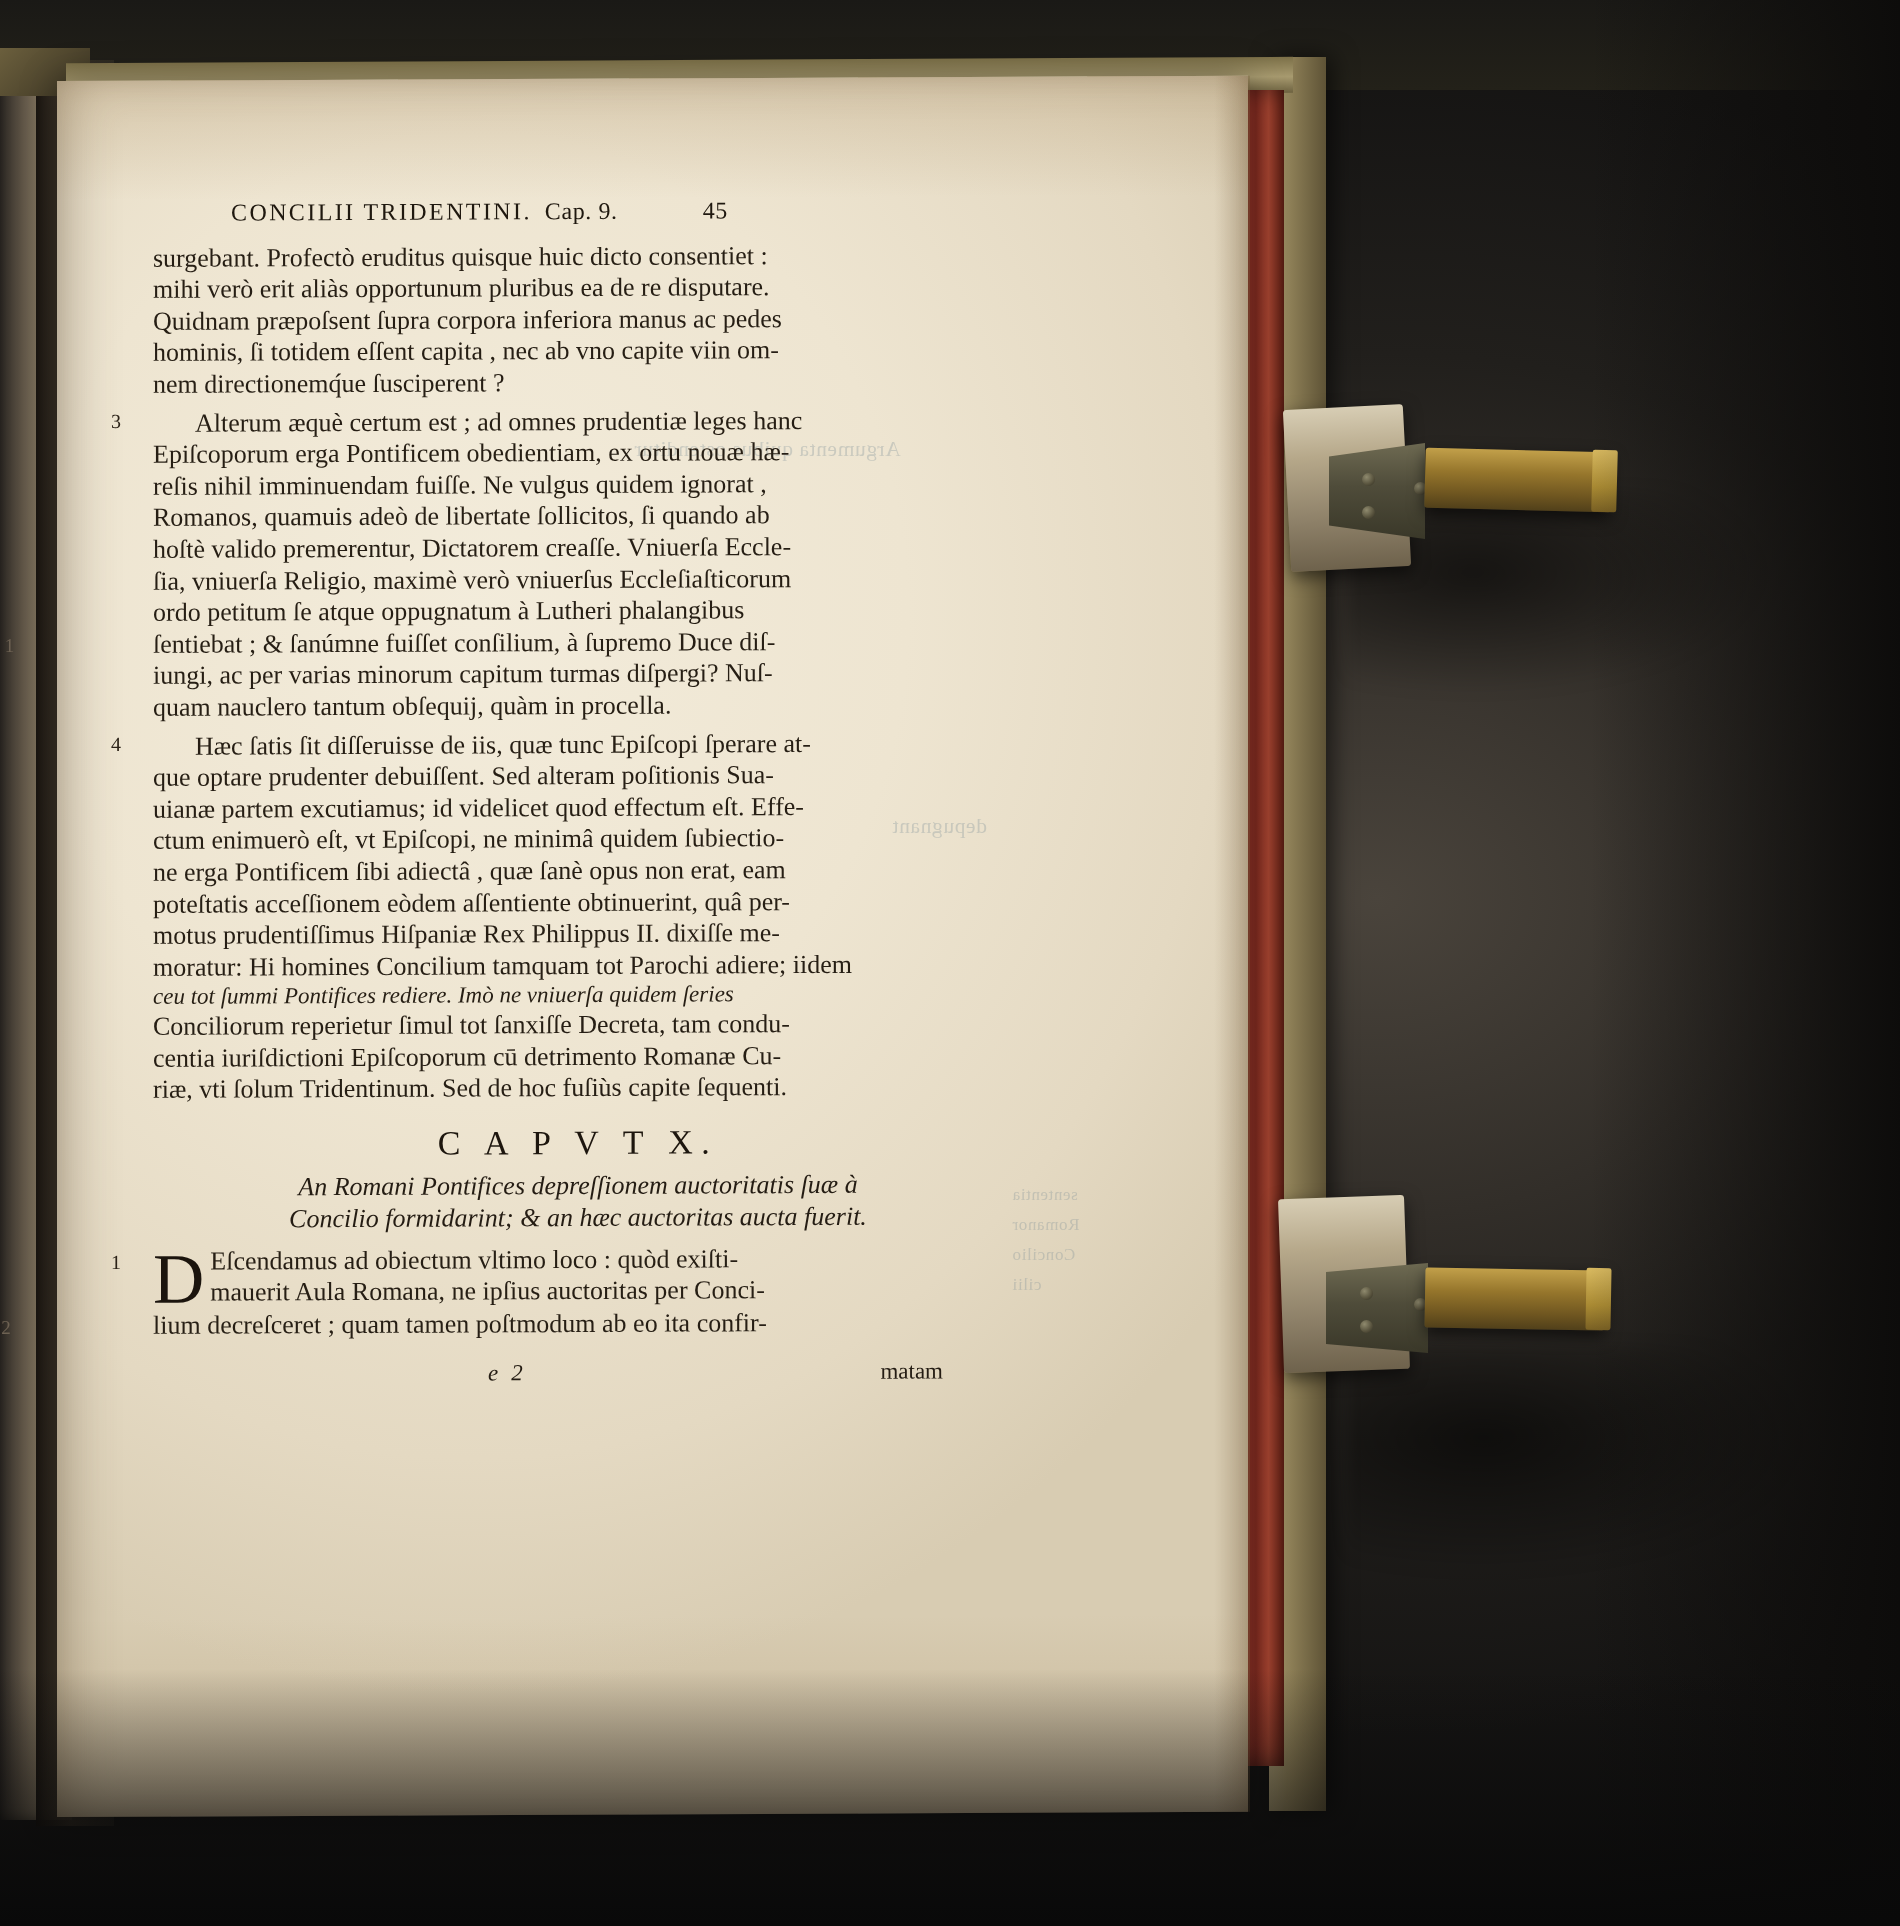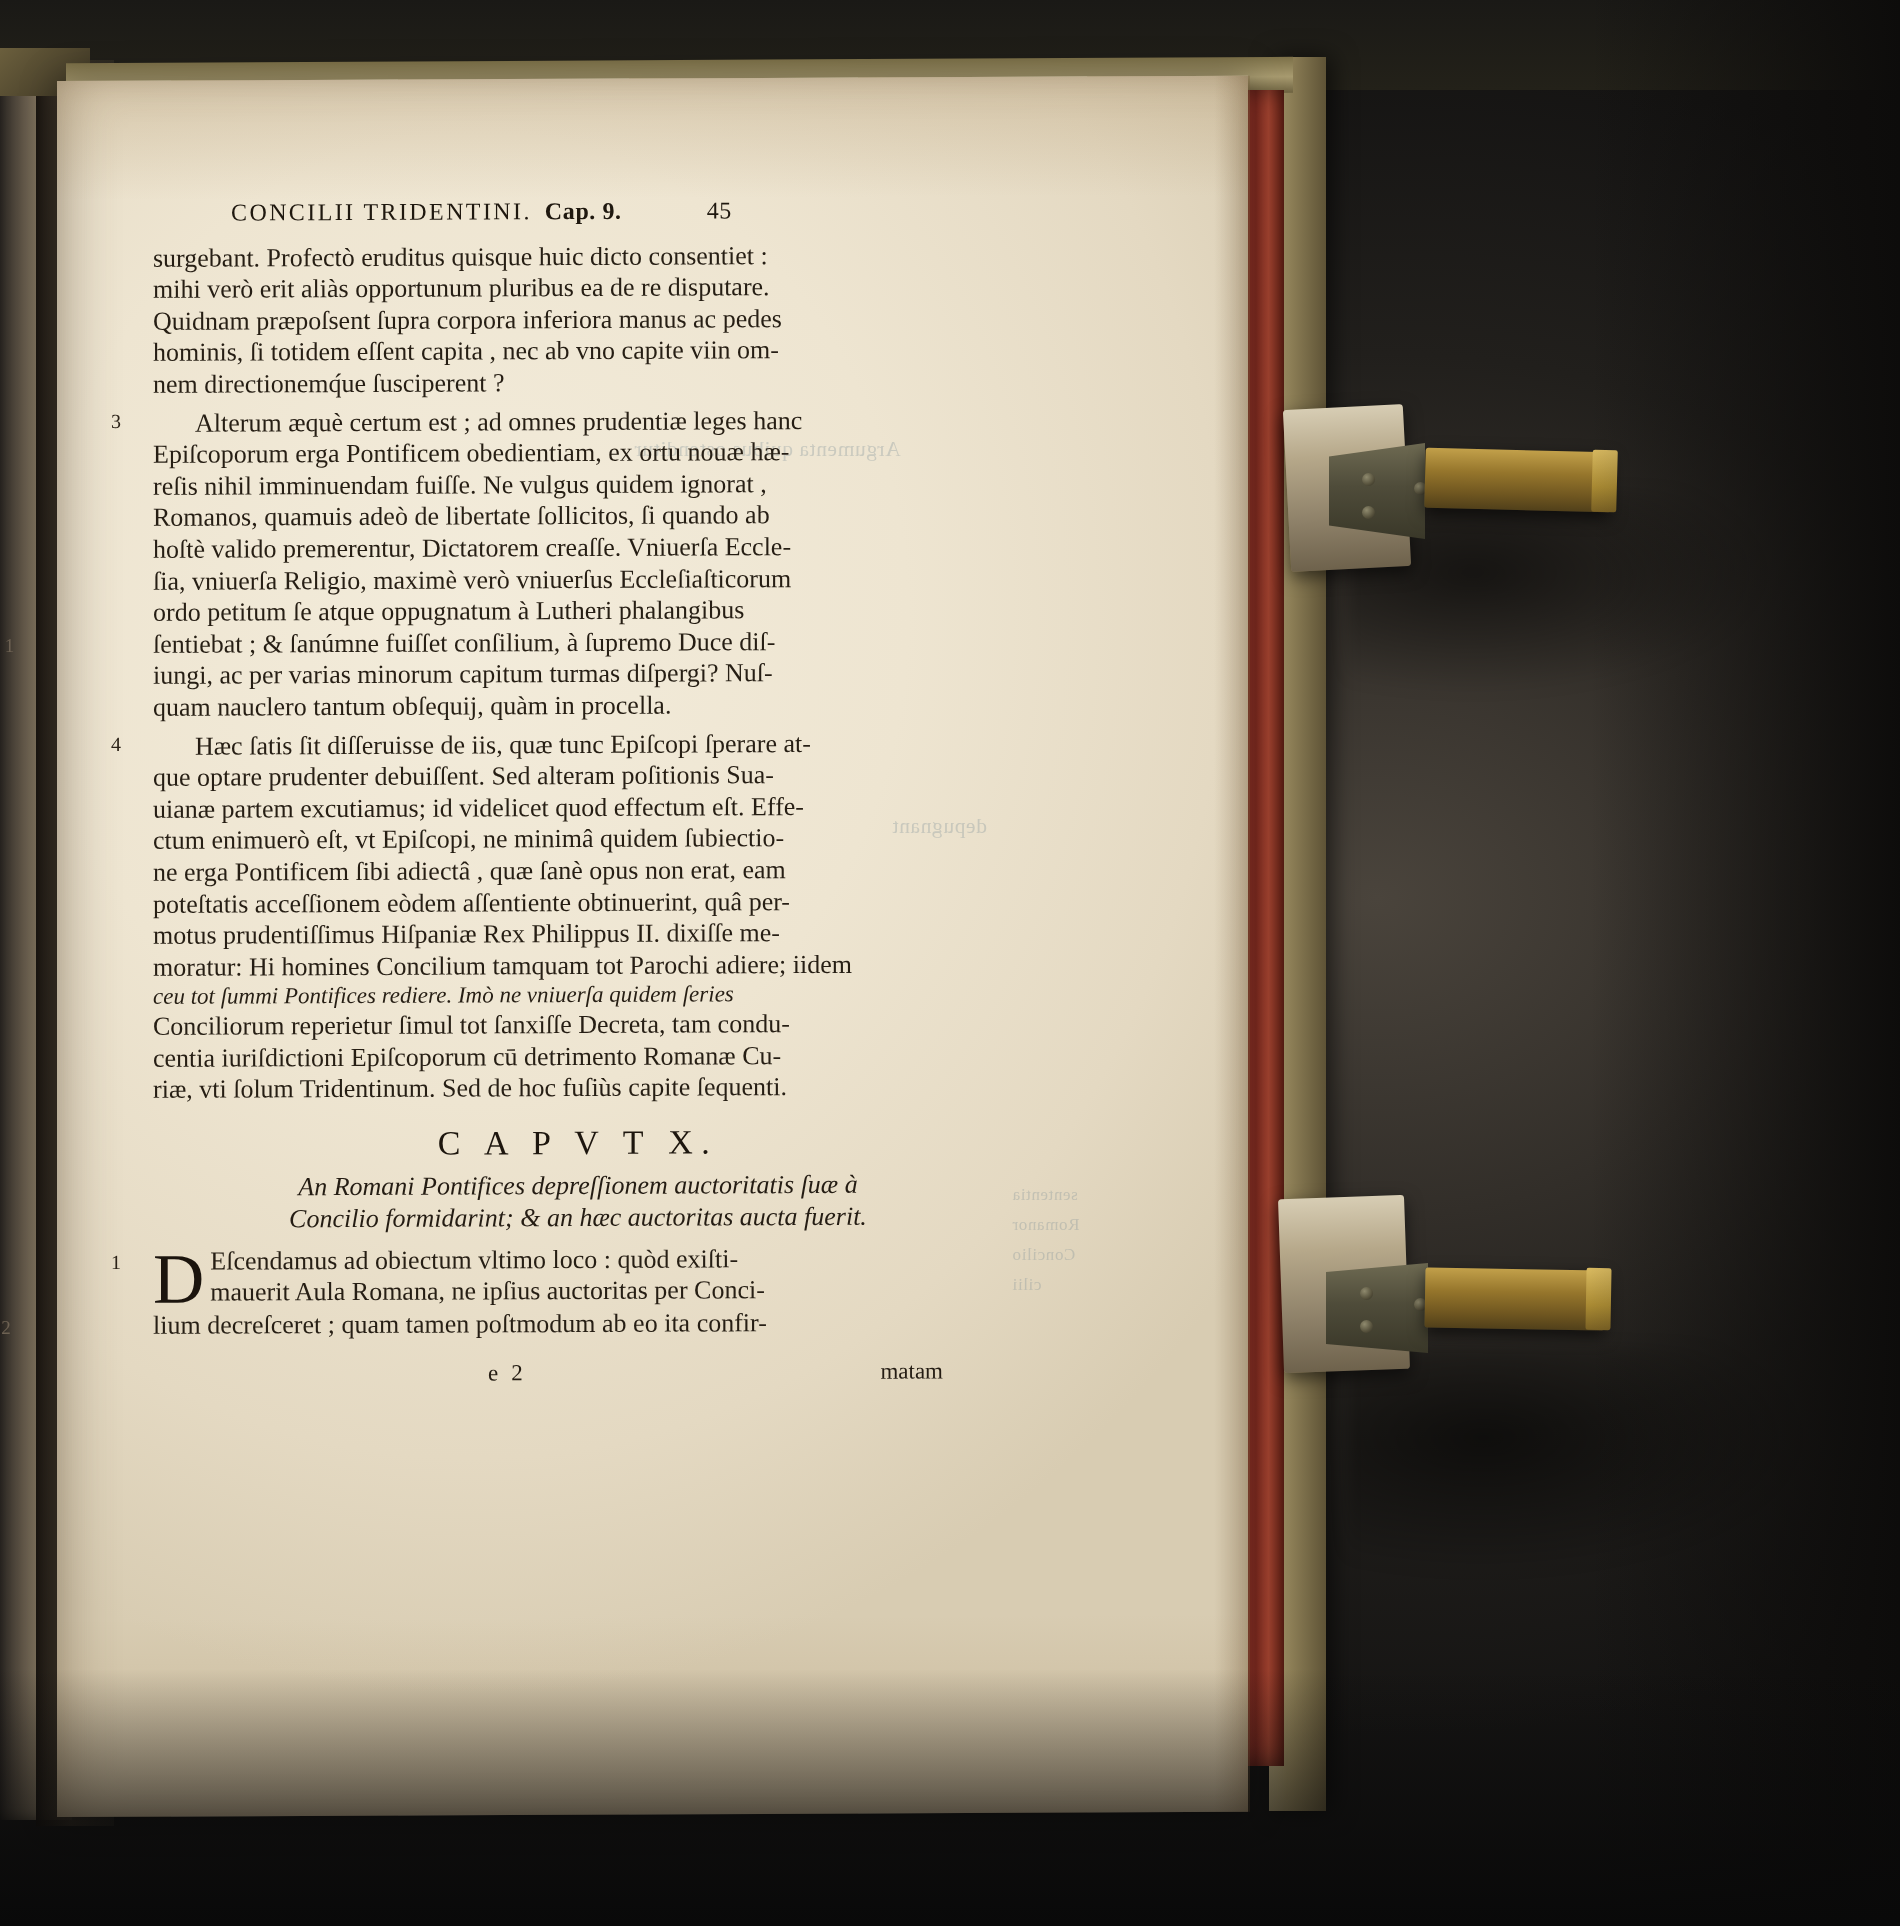--- a/index.html
+++ b/index.html
@@ -161,21 +161,21 @@
     margin-left: 78px;
     margin-bottom: 15.6px;
     letter-spacing: 1.5px;
     font-size: 24px;
     color: #1f180f;
   }
   .running-head .rh-title {
     font-variant: small-caps;
     letter-spacing: 2.4px;
   }
-  .running-head .rh-cap { letter-spacing: 0.6px; font-weight: bold; }
+  .running-head .rh-cap { letter-spacing: 0.6px; }
   .running-head .rh-pageno {
     margin-left: 72px;
     letter-spacing: 0.6px;
   }
 
   .para {
     position: relative;
     font-size: 26px;
     line-height: 1.215;
     text-align: justify;
@@ -226,21 +226,21 @@
     color: #1b140d;
   }
 
   .signature-line {
     display: flex;
     justify-content: space-between;
     margin-top: 20.4px;
     font-size: 23px;
     color: #241c13;
   }
-  .sig-left { margin-left: 335px; letter-spacing: 3.6px; }
+  .sig-left { margin-left: 335px; letter-spacing: 3.6px; font-style: italic; }
   .sig-right { margin-right: 60px; }
 
   .italic { font-style: italic; }
 
   
   .showthrough {
     position: absolute;
     color: rgba(120,140,150,0.30);
     font-size: 21.5px;
     letter-spacing: 0.6px;

